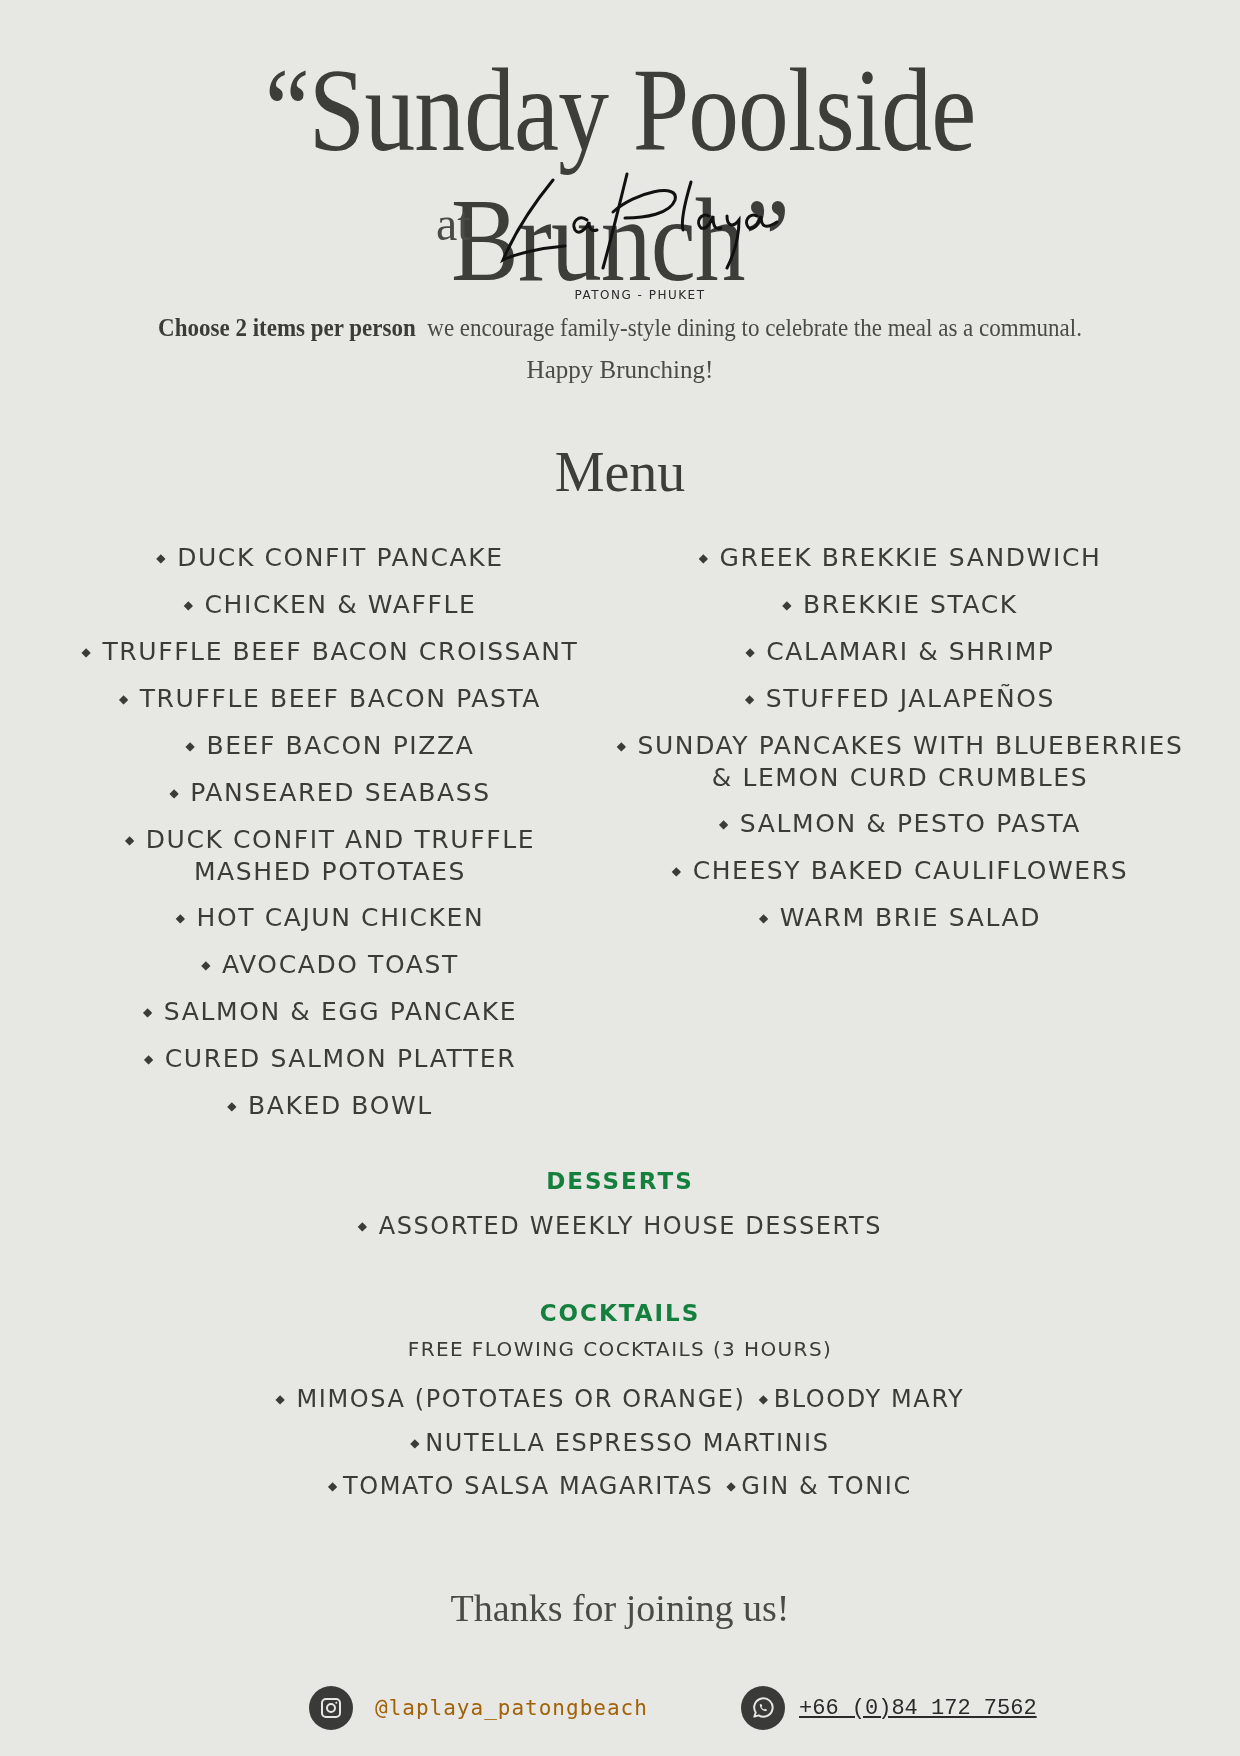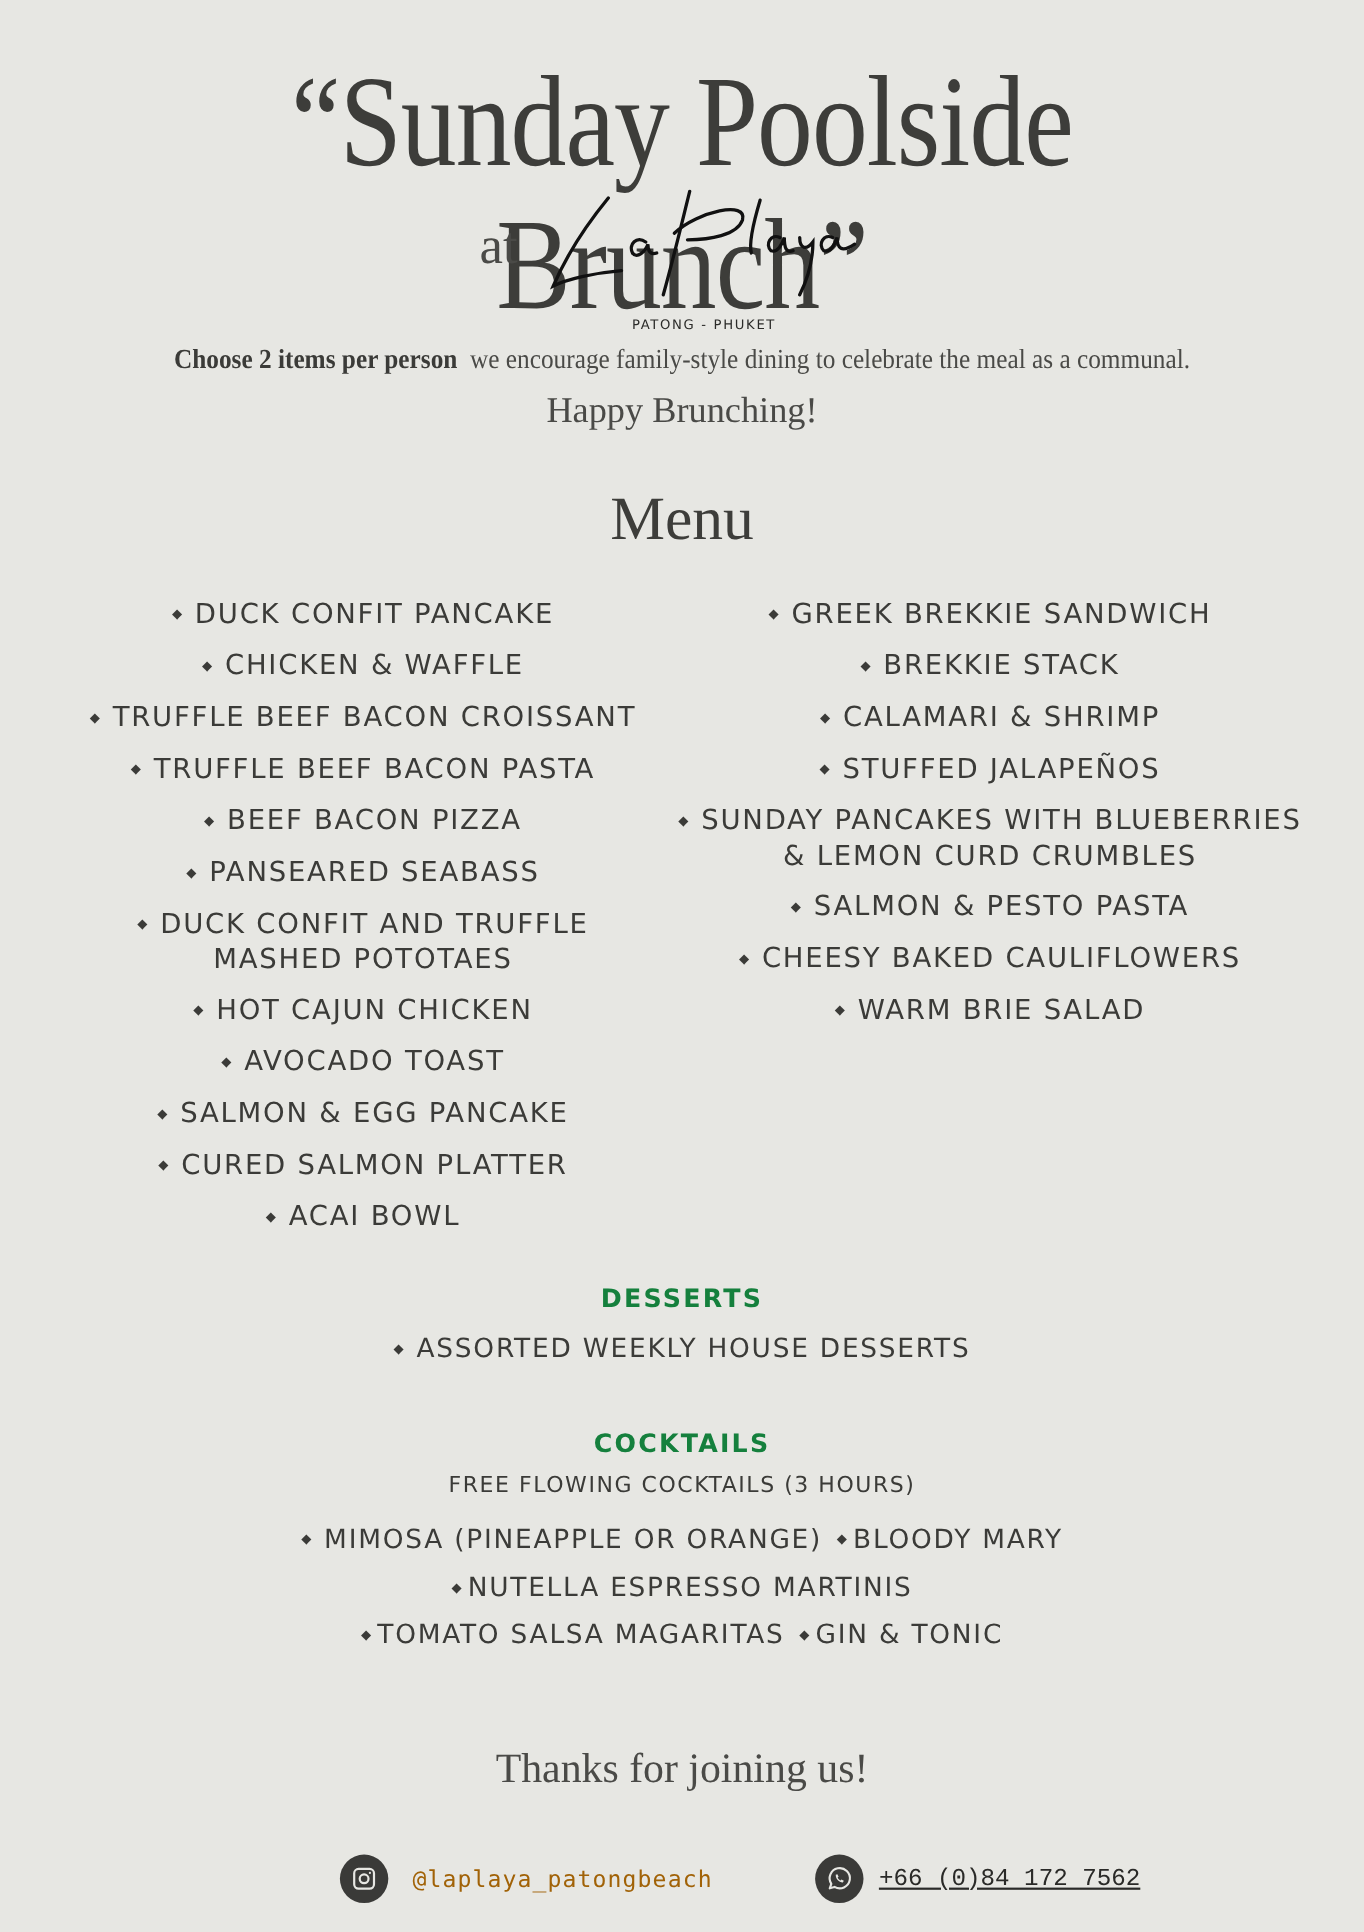--- a/index.html
+++ b/index.html
@@ -42,21 +42,21 @@
     top: 314px;
     font-family: "Liberation Serif", serif;
     font-size: 25px;
     color: #4a4a47;
     transform: scaleX(0.92);
   }
   .intro b { color: #3b3b38; }
   .intro2 {
     top: 356px;
     font-family: "Liberation Serif", serif;
-    font-size: 33px;
+    font-size: 25px;
     color: #4a4a47;
   }
 
   .menu-heading {
     top: 440px;
     font-family: "Liberation Serif", serif;
     font-size: 56px;
     color: #3d3d3a;
   }
 
@@ -148,41 +148,41 @@
   <div class="item"><span class="bullet">◆</span><span>CHICKEN &amp; WAFFLE</span></div>
   <div class="item"><span class="bullet">◆</span><span>TRUFFLE BEEF BACON CROISSANT</span></div>
   <div class="item"><span class="bullet">◆</span><span>TRUFFLE BEEF BACON PASTA</span></div>
   <div class="item"><span class="bullet">◆</span><span>BEEF BACON PIZZA</span></div>
   <div class="item"><span class="bullet">◆</span><span>PANSEARED SEABASS</span></div>
   <div class="item"><span class="bullet">◆</span><span>DUCK CONFIT AND TRUFFLE</span><br><span>MASHED POTOTAES</span></div>
   <div class="item"><span class="bullet">◆</span><span>HOT CAJUN CHICKEN</span></div>
   <div class="item"><span class="bullet">◆</span><span>AVOCADO TOAST</span></div>
   <div class="item"><span class="bullet">◆</span><span>SALMON &amp; EGG PANCAKE</span></div>
   <div class="item"><span class="bullet">◆</span><span>CURED SALMON PLATTER</span></div>
-  <div class="item"><span class="bullet">◆</span><span>ACAI BOWL</span></div>
+  <div class="item"><span class="bullet">◆</span><span>BAKED BOWL</span></div>
 </div>
 
 <div class="abs col col-right">
   <div class="item"><span class="bullet">◆</span><span>GREEK BREKKIE SANDWICH</span></div>
   <div class="item"><span class="bullet">◆</span><span>BREKKIE STACK</span></div>
   <div class="item"><span class="bullet">◆</span><span>CALAMARI &amp; SHRIMP</span></div>
   <div class="item"><span class="bullet">◆</span><span>STUFFED JALAPEÑOS</span></div>
   <div class="item"><span class="bullet">◆</span><span>SUNDAY PANCAKES WITH BLUEBERRIES</span><br><span>&amp; LEMON CURD CRUMBLES</span></div>
   <div class="item"><span class="bullet">◆</span><span>SALMON &amp; PESTO PASTA</span></div>
   <div class="item"><span class="bullet">◆</span><span>CHEESY BAKED CAULIFLOWERS</span></div>
   <div class="item"><span class="bullet">◆</span><span>WARM BRIE SALAD</span></div>
 </div>
 
 <div class="abs center section-title" style="top:1168px;">DESSERTS</div>
 <div class="abs center section-item" style="top:1212px;"><span class="bullet">◆</span><span>ASSORTED WEEKLY HOUSE DESSERTS</span></div>
 
 <div class="abs center section-title" style="top:1300px;">COCKTAILS</div>
 <div class="abs center section-sub" style="top:1337px;">FREE FLOWING COCKTAILS (3 HOURS)</div>
 <div class="abs center section-item" style="top:1385px;">
-  <span class="bullet">◆</span><span>MIMOSA (PINEAPPLE OR ORANGE)</span>
+  <span class="bullet">◆</span><span>MIMOSA (POTOTAES OR ORANGE)</span>
   <span class="bullet" style="margin-left:4px;margin-right:4px;">◆</span><span>BLOODY MARY</span>
 </div>
 <div class="abs center section-item" style="top:1429px;">
   <span class="bullet" style="margin-right:4px;">◆</span><span>NUTELLA ESPRESSO MARTINIS</span>
 </div>
 <div class="abs center section-item" style="top:1472px;">
   <span class="bullet" style="margin-right:4px;">◆</span><span>TOMATO SALSA MAGARITAS</span>
   <span class="bullet" style="margin-left:4px;margin-right:4px;">◆</span><span>GIN &amp; TONIC</span>
 </div>
 

